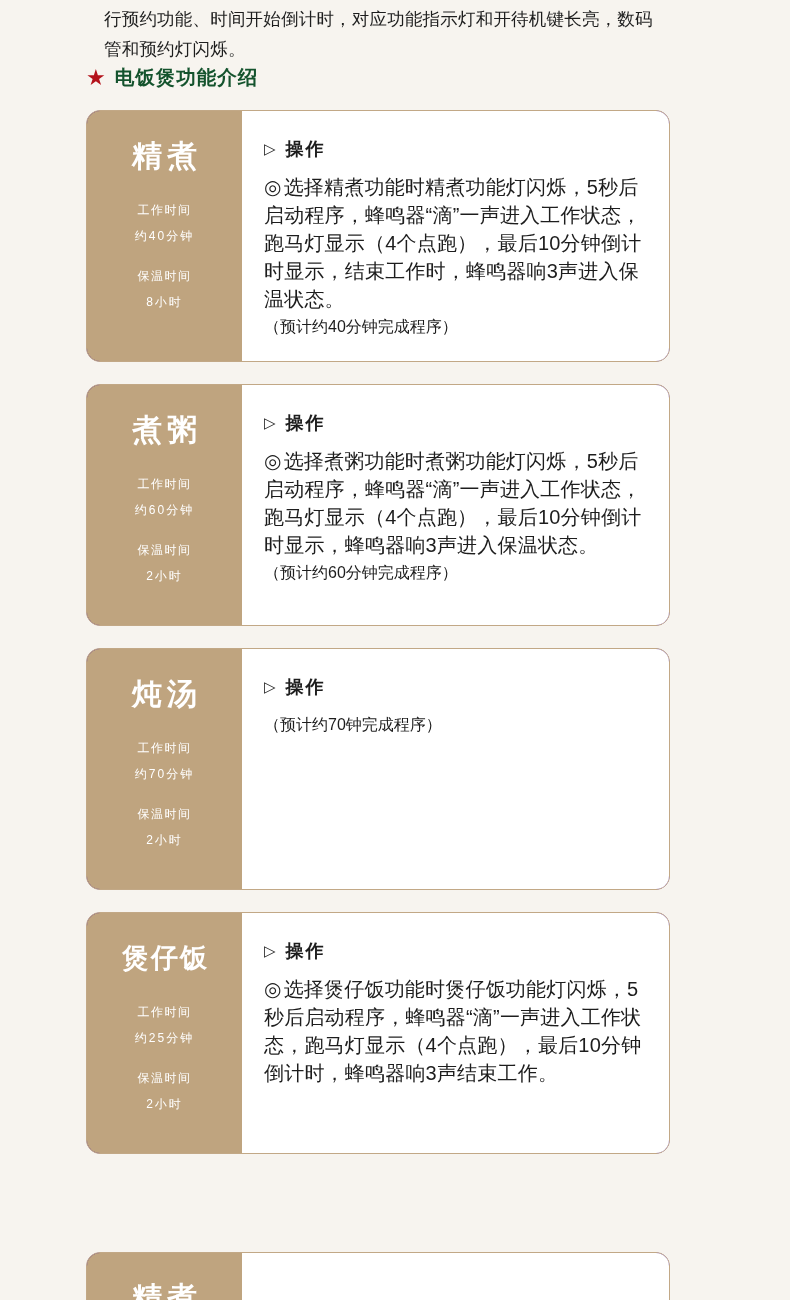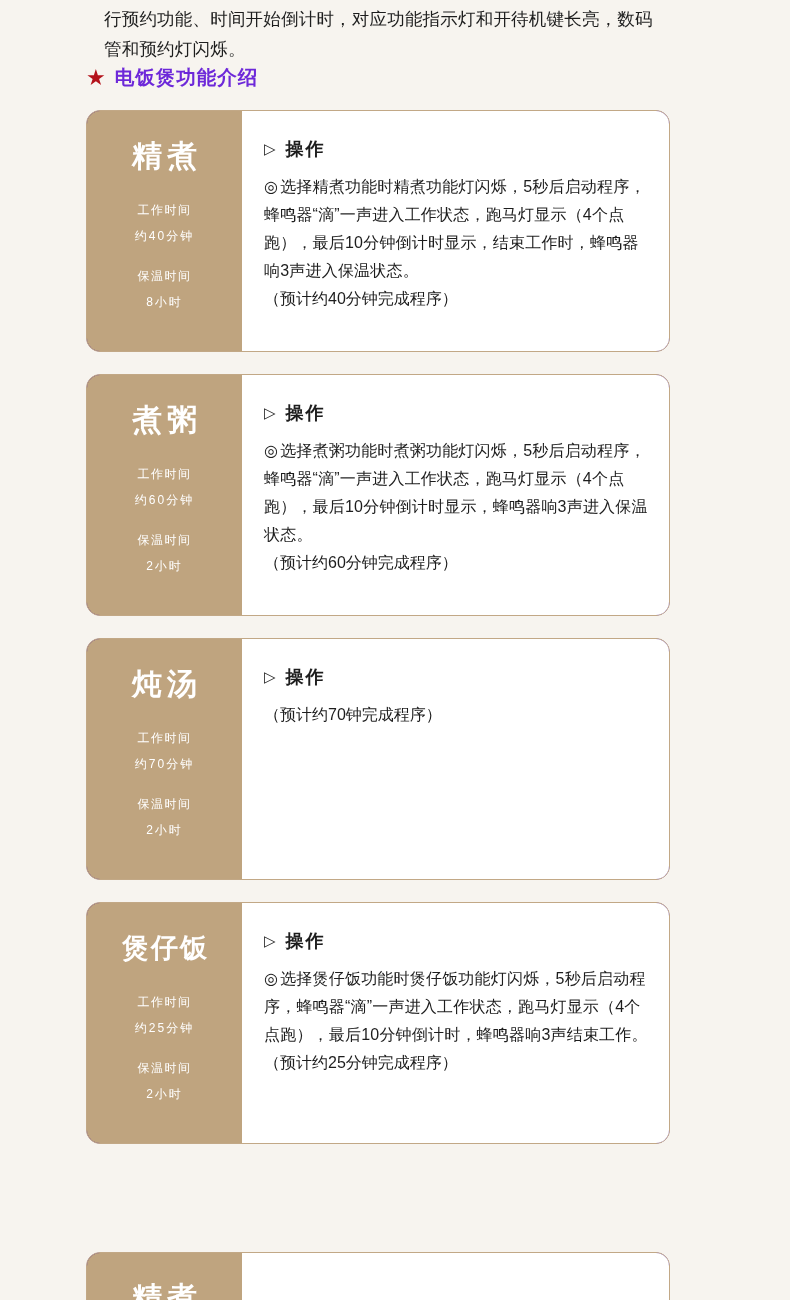--- a/index.html
+++ b/index.html
@@ -42,21 +42,21 @@
     display: flex;
     align-items: center;
     gap: 9px;
   }
   .star {
     color: #b4121b;
     font-size: 22px;
     line-height: 22px;
   }
   .section-title-text {
-    color: #6d28d9;
+    color: #14532d;
     font-size: 19.5px;
     font-weight: bold;
     letter-spacing: 1px;
     text-align: center;
   }
   .cards {
     position: absolute;
     left: 86px;
     top: 110px;
     width: 584px;
@@ -119,21 +119,21 @@
     display: flex;
     align-items: center;
     gap: 8px;
   }
   .op-tri {
     font-size: 15px;
     color: #1d1d1d;
     font-weight: normal;
   }
   .op-body {
-    font-size: 16px;
+    font-size: 20px;
     line-height: 28px;
     color: #1d1d1d;
     letter-spacing: 0.2px;
   }
   .op-body .bullet {
     margin-right: 2px;
   }
   .op-note {
     font-size: 16px;
     line-height: 28px;
@@ -250,21 +250,20 @@
         </div>
       </div>
       <div class="card-right">
         <div class="op-head">
           <span class="op-tri">▷</span>
           <span>操作</span>
         </div>
         <div class="op-body">
           <span class="bullet">◎</span><span>选择煲仔饭功能时煲仔饭功能灯闪烁，5秒后启动程序，蜂鸣器“滴”一声进入工作状态，跑马灯显示（4个点跑），最后10分钟倒计时，蜂鸣器响3声结束工作。</span>
         </div>
-        <div class="op-note">（预计约25分钟完成程序）</div>
       </div>
     </div>
 
   </div>
 
   <div class="card-clip">
     <div class="card">
       <div class="card-left">
         <div class="card-name">精煮</div>
       </div>

